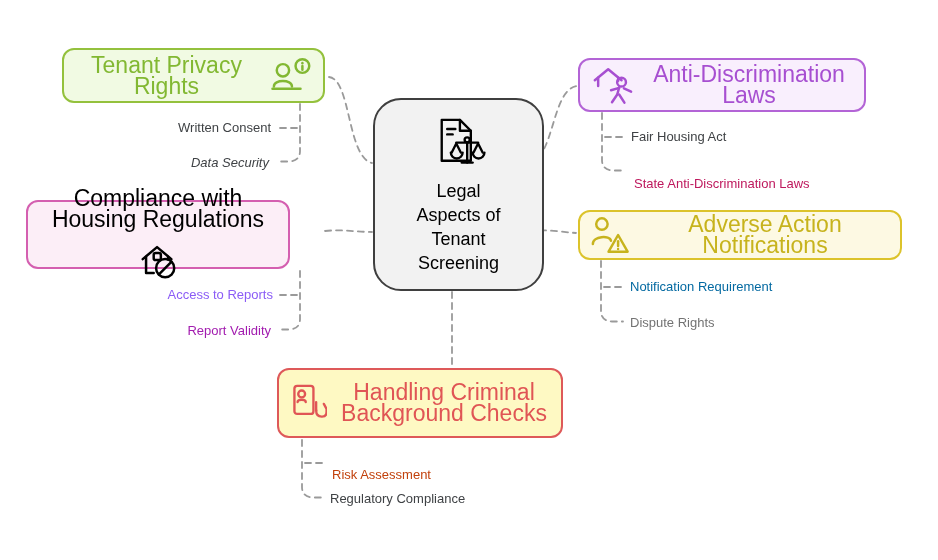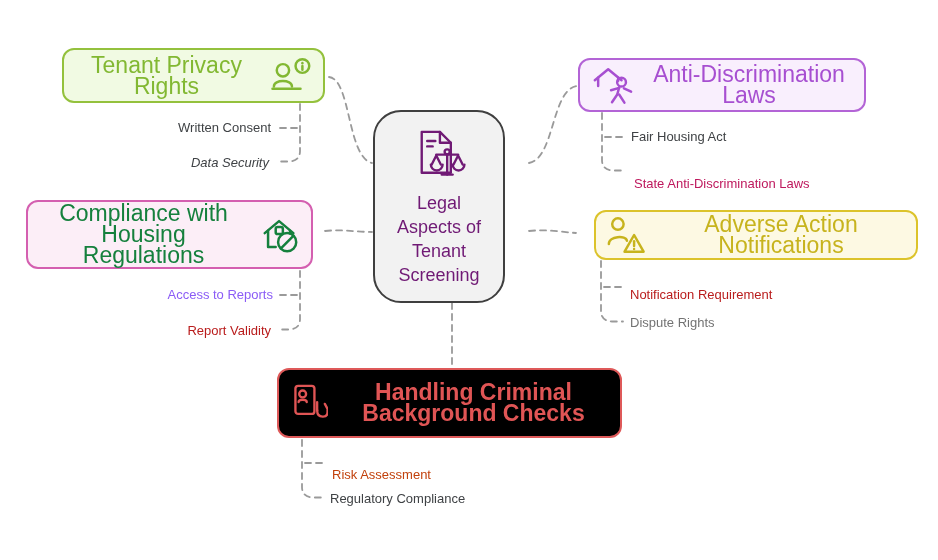--- a/index.html
+++ b/index.html
@@ -86,21 +86,21 @@
     <path d="M602 113 V160 Q602 170 613 170.5 H624" stroke="#9a9a9a"></path>
     <path d="M605 137 H622" stroke="#9a9a9a"></path>
 
     <path d="M601 261 V311 Q601 321 612 321.5 H623" stroke="#9a9a9a"></path>
     <path d="M604 287 H621" stroke="#9a9a9a"></path>
 
     <path d="M302 440 V487 Q302 497 313 497.5 H324" stroke="#9a9a9a"></path>
     <path d="M305 463 H322" stroke="#9a9a9a"></path>
   </svg>
 
-  <div class="node center-node" style="left: 373px; top: 98px; width: 132px; height: 193px; background: rgb(242, 242, 242); border-color: rgb(63, 63, 63); color: #701a75; margin-top: 12px;">
+  <div class="node center-node" style="left: 373px; top: 98px; width: 171px; height: 193px; background: rgb(242, 242, 242); border-color: rgb(63, 63, 63); color: #000000;">
     <span class="bicon">
       <svg width="60" height="57" viewBox="0 0 66 62" stroke="currentColor" fill="none" stroke-width="2.6" stroke-linecap="round" stroke-linejoin="round">
         <path d="M14 5 H34 L46 17 V50 H14 Z"></path>
         <path d="M34 5 V17 H46"></path>
         <path d="M20 15 H29"></path>
         <path d="M20 21 H26"></path>
         <circle cx="42" cy="27" r="2.8"></circle>
         <path d="M30 30 H54"></path>
         <path d="M25 41 L30 31 M30 31 L35 41"></path>
         <path d="M24 41 a6.5 6.5 0 0 0 13 0"></path>
@@ -120,21 +120,21 @@
         <circle cx="14.5" cy="14" r="6.5"></circle>
         <path d="M5 31 C5 23.5 24 23.5 24 31"></path>
         <path d="M3.5 33.5 H33"></path>
         <circle cx="35" cy="9.5" r="7.2"></circle>
         <path d="M35 6.4 v0.1"></path>
         <path d="M35 9.5 V13.4"></path>
       </svg>
     </span>
   </div>
 
-  <div class="node branch" style="left: 26px; top: 200px; width: 287px; height: 69px; background: rgb(252, 238, 247); border-color: rgb(212, 95, 176); color: #15803d;">
+  <div class="node branch" style="left: 26px; top: 200px; width: 264px; height: 69px; background: rgb(252, 238, 247); border-color: rgb(212, 95, 176); color: #000000; flex-direction: column;">
     <span class="blabel" style="max-width:215px;">Compliance with Housing Regulations</span>
     <span class="bicon">
       <svg width="42" height="42" viewBox="0 0 44 44" stroke="currentColor" fill="none" stroke-width="2.6" stroke-linecap="round" stroke-linejoin="round">
         <path d="M6 20 L21 7.5 L36 20"></path>
         <path d="M9.5 17.5 V34.5 H17.5"></path>
         <path d="M32.5 17.5 V20.5"></path>
         <rect x="17.5" y="13.5" width="7.5" height="7.5" rx="2"></rect>
         <circle cx="29.5" cy="29.5" r="9.5"></circle>
         <path d="M23 36 L36 23"></path>
       </svg>
@@ -151,54 +151,54 @@
         <path d="M30.5 25 L22 27.5"></path>
         <path d="M35.5 25.5 L43 29"></path>
         <path d="M30.5 24.5 L28.5 32"></path>
         <path d="M28.5 32 L23 40"></path>
         <path d="M30.5 32 L36 40.5"></path>
       </svg>
     </span>
     <span class="blabel">Anti-Discrimination Laws</span>
   </div>
 
-  <div class="node branch" style="left: 578px; top: 210px; width: 324px; height: 50px; background: rgb(253, 249, 227); border-color: rgb(220, 195, 43); color: rgb(199, 179, 29); margin-left: 16px;">
+  <div class="node branch" style="left: 578px; top: 210px; width: 324px; height: 50px; background: rgb(253, 249, 227); border-color: rgb(220, 195, 43); color: rgb(199, 179, 29);">
     <span class="bicon">
       <svg width="40" height="40" viewBox="0 0 42 42" stroke="currentColor" fill="none" stroke-width="2.6" stroke-linecap="round" stroke-linejoin="round">
         <circle cx="12.5" cy="9.5" r="6"></circle>
         <path d="M3 30.5 C3 22 21 21 22 27"></path>
         <path d="M29.5 21 L39.5 38.5 H19.5 Z"></path>
         <path d="M29.5 27.5 V32.5"></path>
         <path d="M29.5 35.6 v0.1"></path>
       </svg>
     </span>
     <span class="blabel">Adverse Action Notifications</span>
   </div>
 
-  <div class="node branch" style="left: 277px; top: 368px; width: 345px; height: 70px; background: #000000; border-color: rgb(222, 89, 89); color: rgb(224, 85, 85); font-weight: bold;">
+  <div class="node branch" style="left: 277px; top: 368px; width: 286px; height: 70px; background: #fef9c3; border-color: rgb(222, 89, 89); color: rgb(224, 85, 85);">
     <span class="bicon">
       <svg width="38" height="42" viewBox="0 0 42 46" stroke="currentColor" fill="none" stroke-width="2.6" stroke-linecap="round" stroke-linejoin="round">
         <rect x="6" y="4" width="21" height="31" rx="3"></rect>
         <circle cx="14" cy="13" r="3.8"></circle>
         <path d="M9.5 22 C9.5 18.5 18.5 18.5 18.5 22"></path>
         <path d="M30 22 V31"></path>
         <path d="M30 31 q0 7 6 7 h0.5 q5 0 5 -5 v-3.5 l-3 -5.5"></path>
       </svg>
     </span>
     <span class="blabel" style="max-width:272px;">Handling Criminal Background Checks</span>
   </div>
 
   <div class="leaf right-al" style="right: 667px; top: 117px; color: rgb(63, 66, 69);">Written Consent</div>
   <div class="leaf right-al" style="right: 669px; top: 152px; color: rgb(63, 66, 69); font-style: italic;">Data Security</div>
 
   <div class="leaf right-al" style="right: 665px; top: 284px; color: #8b5cf6;">Access to Reports</div>
-  <div class="leaf right-al" style="right: 667px; top: 320px; color: #b91c1c;">Report Validity</div>
+  <div class="leaf right-al" style="right: 667px; top: 320px; color: #a21caf;">Report Validity</div>
 
   <div class="leaf" style="left: 631px; top: 126px; color: rgb(63, 66, 69);">Fair Housing Act</div>
   <div class="leaf" style="left: 634px; top: 173px; color: #be185d;">State Anti-Discrimination Laws</div>
 
-  <div class="leaf" style="left: 630px; top: 276px; color: #b91c1c; margin-top: 8px;">Notification Requirement</div>
+  <div class="leaf" style="left: 630px; top: 276px; color: #0369a1;">Notification Requirement</div>
   <div class="leaf" style="left: 630px; top: 312px; color: #737373;">Dispute Rights</div>
 
   <div class="leaf" style="left: 332px; top: 464px; color: #c2410c;">Risk Assessment</div>
   <div class="leaf" style="left: 330px; top: 488px; color: rgb(63, 66, 69);">Regulatory Compliance</div>
 
 </div>
 
 </body></html>

